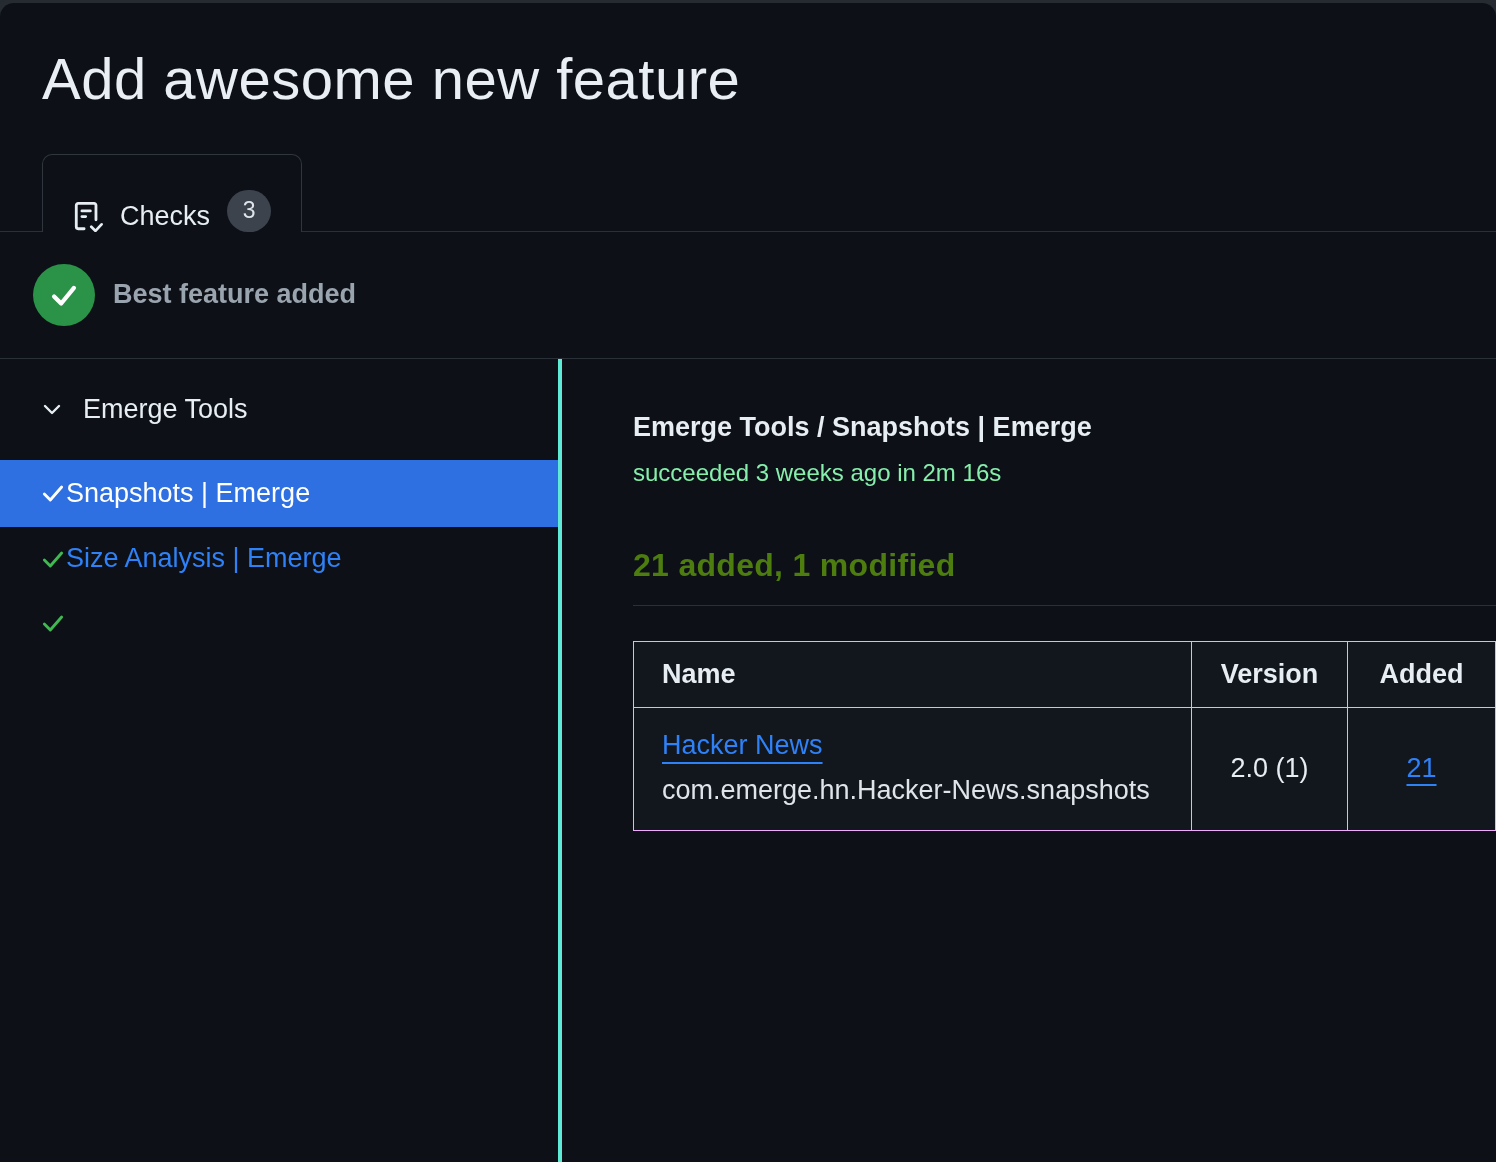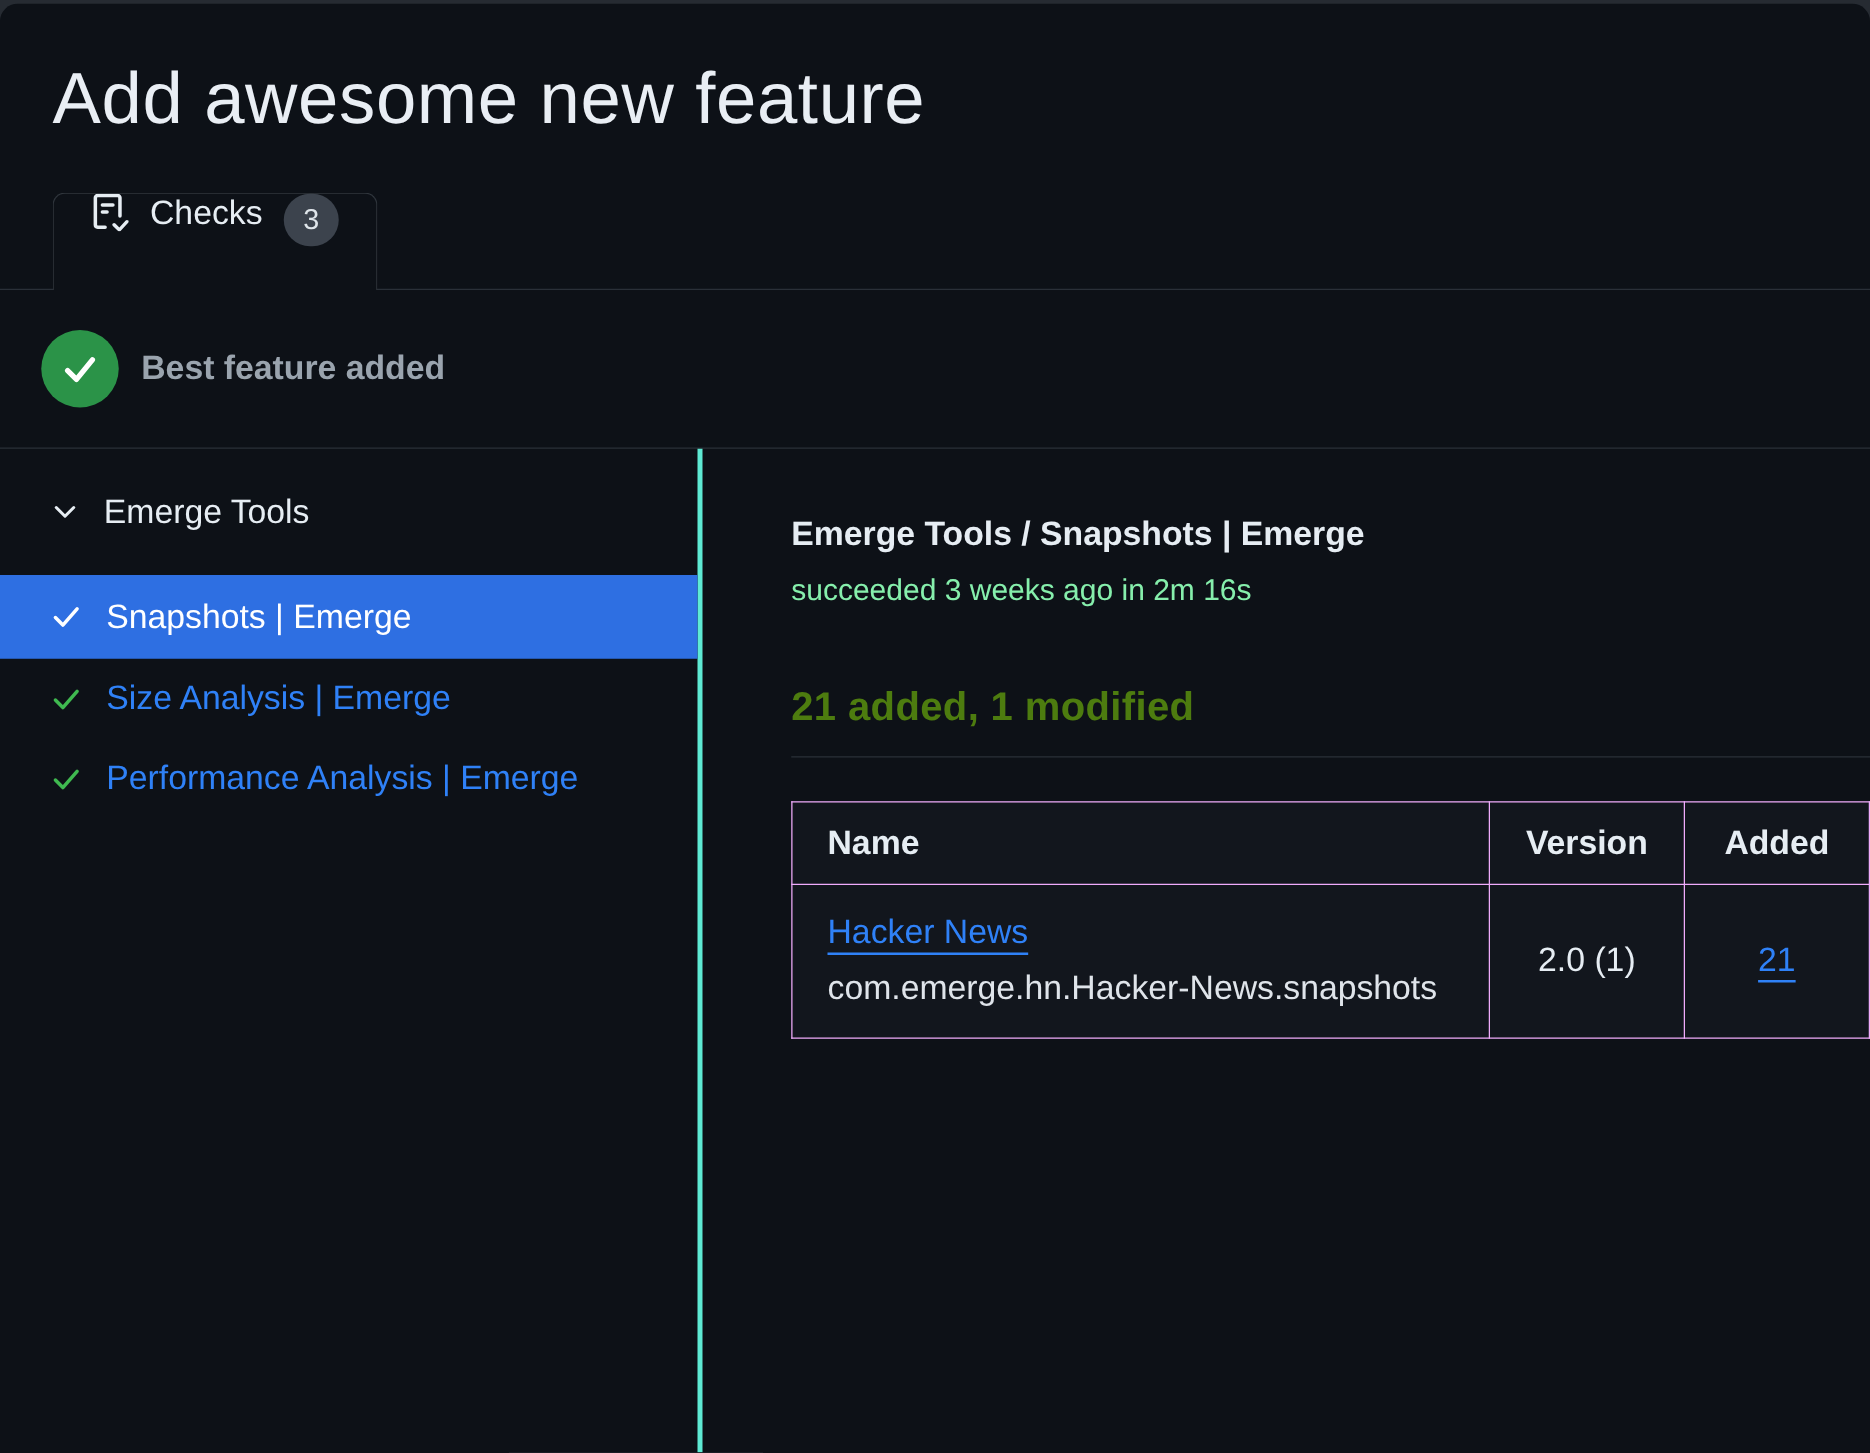--- a/index.html
+++ b/index.html
@@ -23,21 +23,21 @@
   .page-title {
     font-size: 58px; font-weight: 400; line-height: 1.12;
     color: #e9eef4; letter-spacing: 0.5px;
   }
   .tab-bar {
     display: flex; align-items: flex-end;
     padding-left: 42px; margin-top: 42px;
     border-bottom: 1px solid #2a3038;
   }
   .tab {
-    display: flex; align-items: flex-start; gap: 17px;
+    display: flex; align-items: flex-end; gap: 17px;
     height: 78px; padding: 0 30px;
     background: #0d1117;
     border: 1px solid #30363d; border-bottom: none;
     border-radius: 10px 10px 0 0;
     margin-bottom: -1px;
     color: #e6edf3; font-size: 27px;
     cursor: pointer;
   }
   .tab .ticon { display: flex; align-items: center; color: #e6edf3; }
   .tab-badge {
@@ -68,21 +68,21 @@
   .group-header {
     height: 101px;
     display: flex; align-items: center; gap: 19px;
     padding-left: 40px;
     color: #e6edf3; font-size: 27px;
     cursor: pointer;
   }
   .group-header .gicon { display: flex; align-items: center; color: #e6edf3; }
   .side-item {
     height: 64px;
-    display: flex; align-items: center; gap: 19px;
+    display: flex; align-items: center; 
     padding-left: 40px;
     font-size: 27px; color: #2f81f7;
     cursor: pointer;
   }
   .side-item .sicon { display: flex; align-items: center; color: #3fb950; }
   .side-item.selected { height: 67px; background: #2e6fe2; color: #ffffff; }
   .side-item.selected .sicon { color: #ffffff; }
 
   
   .main { flex: 1; min-width: 0; padding: 53px 0 0 71px; }
@@ -172,21 +172,20 @@
         </span>
         <span>Size Analysis | Emerge</span>
       </div>
 
       <div class="side-item">
         <span class="sicon">
           <svg width="26" height="26" viewBox="0 0 24 24" fill="none" stroke="currentColor" stroke-width="2.6" stroke-linecap="round" stroke-linejoin="round" aria-hidden="true">
             <polyline points="4,13 9.5,18.5 20,6.5"></polyline>
           </svg>
         </span>
-        <span>Performance Analysis | Emerge</span>
       </div>
     </div>
 
     <div class="main">
       <div class="run-title">Emerge Tools / Snapshots | Emerge</div>
       <div class="run-subtitle">succeeded 3 weeks ago in 2m 16s</div>
 
       <div class="summary">21 added, 1 modified</div>
       <div class="summary-divider"></div>
 

